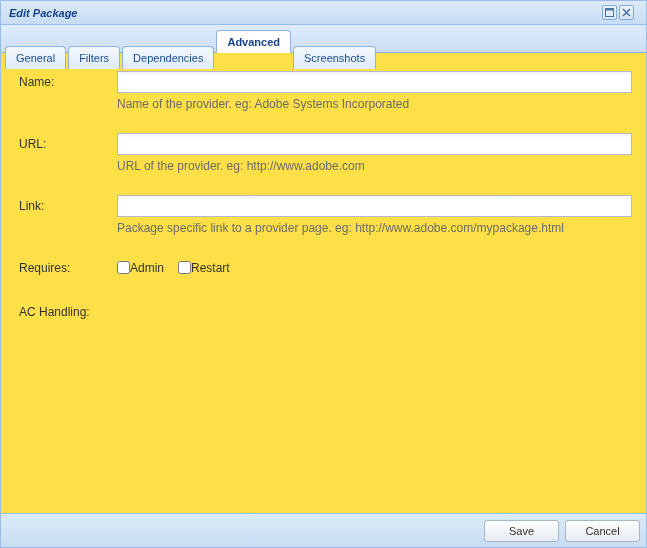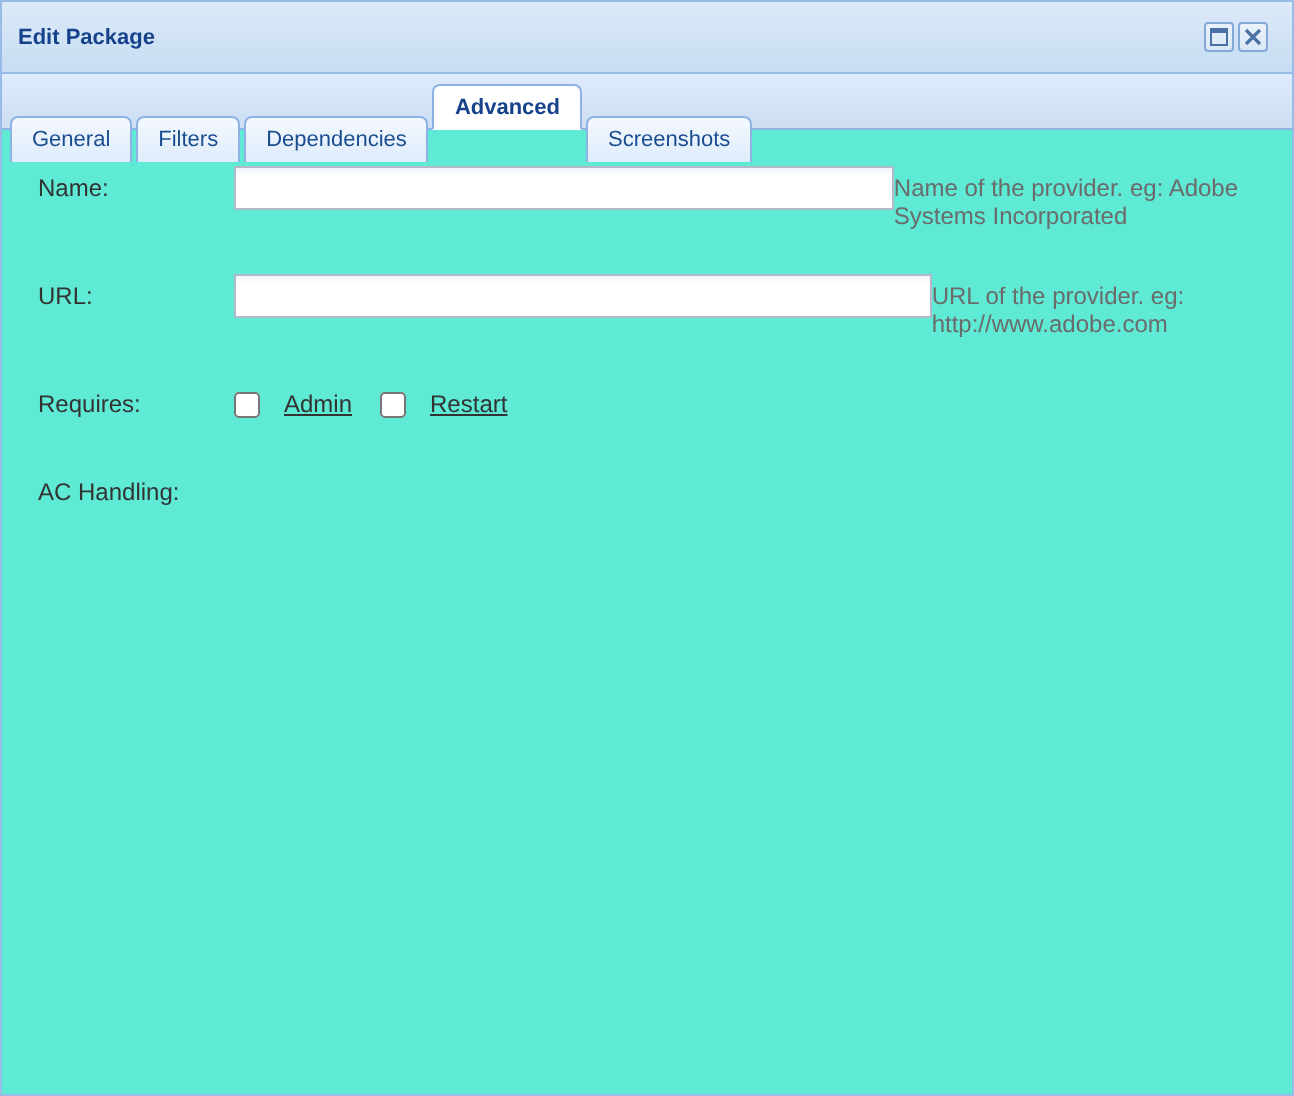--- a/index.html
+++ b/index.html
@@ -12,26 +12,27 @@
   }
   .window {
     width: 647px;
     height: 548px;
     border: 1px solid #99bbe8;
     background: #fff;
     display: flex;
     flex-direction: column;
   }
   .titlebar {
-    height: 36px;
+    height: 24px;
     background: linear-gradient(#dceaf8, #c7ddf3);
     border-bottom: 1px solid #99bbe8;
     display: flex;
     align-items: center;
     padding: 0 12px 0 8px;
+    font-style: italic;
   }
   .titlebar-title {
     color: #15428b;
     font-weight: bold;
     font-size: 11px;
     flex: 1;
   }
   .titlebar-buttons {
     display: flex;
     gap: 2px;
@@ -77,38 +78,38 @@
     font-weight: bold;
     color: #15428b;
     border-bottom: 1px solid #fff;
     z-index: 2;
     top: 1px;
   }
 
   .content {
     flex: 1;
     padding: 18px 14px 10px 18px;
-    background: #5eead4;
+    background: #fde047;
     overflow: auto;
   }
   .form-row {
     display: flex;
     margin-bottom: 6px;
   }
   .form-row.with-help { margin-bottom: 22px; }
   .form-label {
     width: 98px;
     color: #333;
     padding-top: 4px;
     font-size: 12px;
   }
   .form-field {
     flex: 1;
     display: flex;
-    flex-direction: row;
+    flex-direction: column;
   }
   .text-input {
     width: 100%;
     height: 22px;
     border: 1px solid #b5b8c8;
     background: #fff;
     padding: 2px 4px;
     font-size: 12px;
     background-image: linear-gradient(#f0f4fb 0, #fff 4px);
   }
@@ -118,25 +119,23 @@
     margin-top: 4px;
   }
   .checkbox-row {
     display: flex;
     align-items: center;
     gap: 14px;
     height: 22px;
   }
   .checkbox-wrap {
     display: flex;
-    align-items: center;
-    gap: 12px;
-    font-size: 12px;
-    color: #333;
-    text-decoration: underline;
+    gap: 0;
+    font-size: 12px;
+    color: #333;
   }
   .checkbox-wrap input {
     width: 13px;
     height: 13px;
     margin: 0;
   }
   .combo {
     position: relative;
     width: 100%;
     display: flex;
@@ -238,20 +237,27 @@
     </div>
 
     <div class="form-row with-help">
       <div class="form-label">URL:</div>
       <div class="form-field">
         <input class="text-input" type="text" value="" style="">
         <div class="help-text">URL of the provider. eg: http://www.adobe.com</div>
       </div>
     </div>
 
+    <div class="form-row with-help">
+      <div class="form-label">Link:</div>
+      <div class="form-field">
+        <input class="text-input" type="text" value="" style="">
+        <div class="help-text">Package specific link to a provider page. eg: http://www.adobe.com/mypackage.html</div>
+      </div>
+    </div>
 
     <div class="form-row with-help">
       <div class="form-label">Requires:</div>
       <div class="form-field">
         <div class="checkbox-row">
           <label class="checkbox-wrap">
             <input type="checkbox" style="">
             <span>Admin</span>
           </label>
           <label class="checkbox-wrap">
@@ -261,14 +267,22 @@
         </div>
       </div>
     </div>
 
     <div class="form-row with-help">
       <div class="form-label">AC Handling:</div>
     </div>
 
   </div>
 
+  <div class="footer">
+    <div class="btn">
+        <span>Save</span>
+      </div>
+    <div class="btn">
+        <span>Cancel</span>
+      </div>
+  </div>
 
 </div>
 
 </body></html>

